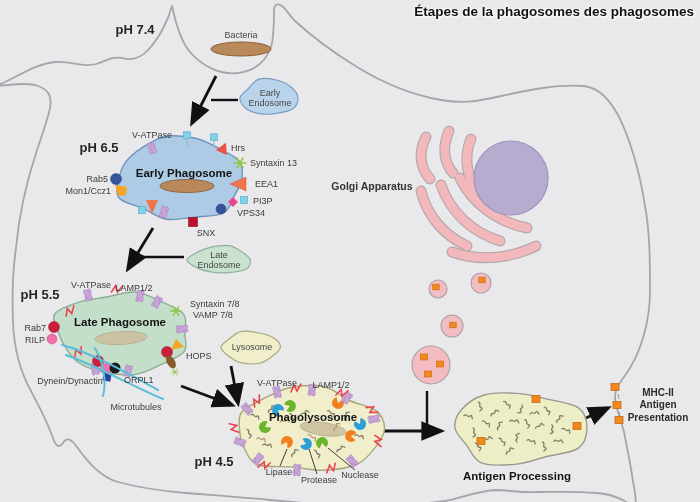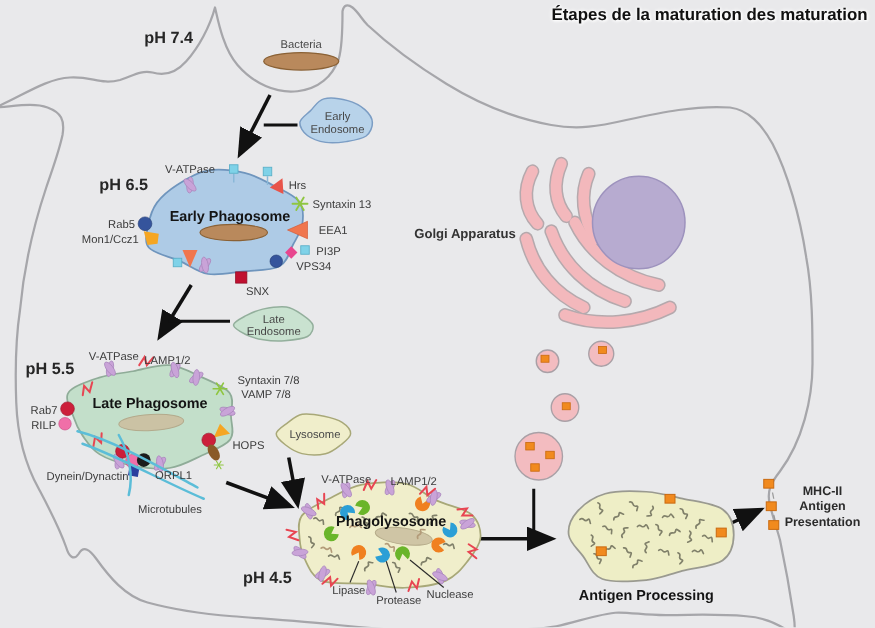--- a/index.html
+++ b/index.html
@@ -304,14 +304,14 @@
     <text class="m" x="658" y="408" text-anchor="middle">Antigen</text>
     <text class="m" x="658" y="421" text-anchor="middle">Presentation</text>
   </g>
 
   <text class="ph" x="135" y="34" text-anchor="middle">pH 7.4</text>
   <text class="ph" x="99" y="152" text-anchor="middle">pH 6.5</text>
   <text class="ph" x="40" y="299" text-anchor="middle">pH 5.5</text>
   <text class="ph" x="214" y="466" text-anchor="middle">pH 4.5</text>
 </svg>
 
-<div class="title">Étapes de la maturation des maturation</div>
+<div class="title">Étapes de la phagosomes des phagosomes</div>
 </div>
 
 </body></html>

